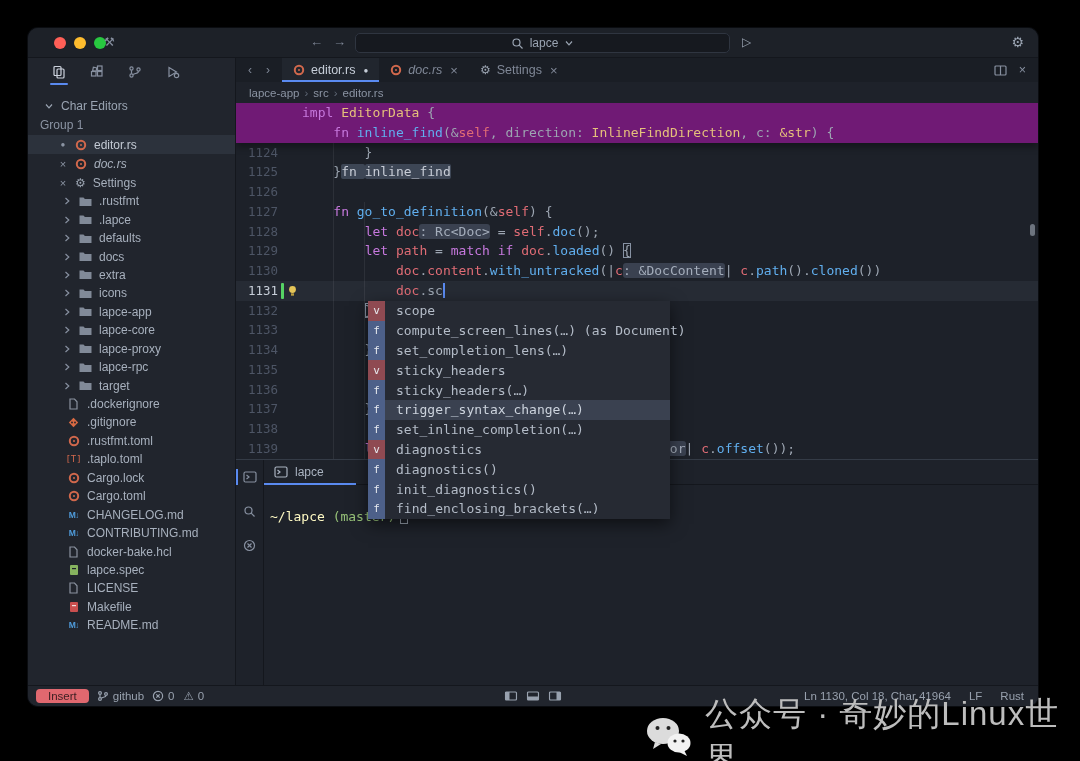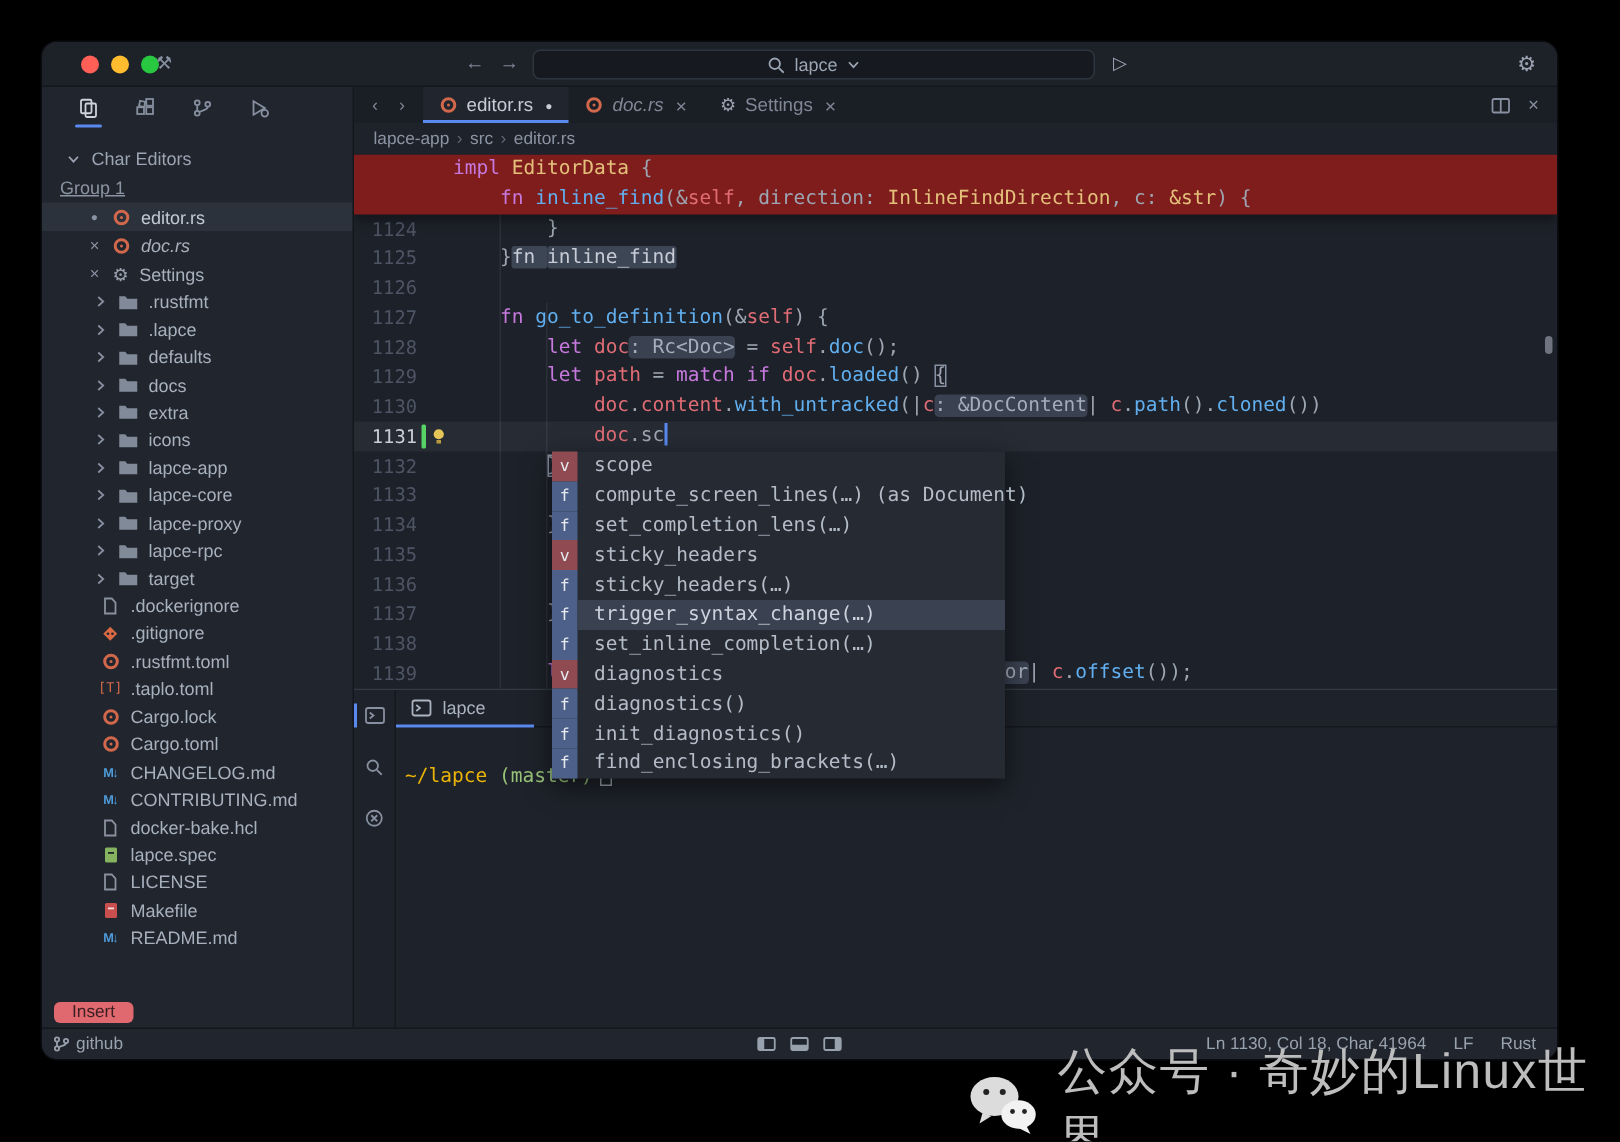--- a/index.html
+++ b/index.html
@@ -33,21 +33,21 @@
 
   
   .sidebar { width:208px; flex:0 0 208px; background:#21252d; border-right:1px solid #14171d;
              font-size:12px; color:#a7b0bd; overflow:hidden; }
   .activity { height:28px; display:flex; align-items:center; gap:16px; padding-left:20px; }
   .act-ic { position:relative; width:22px; height:22px; display:flex; align-items:center; justify-content:center; color:#8790a0; }
   .act-ic.active { color:#cdd3dd; }
   .act-ic.active::after { content:""; position:absolute; left:2px; right:2px; bottom:-2px; height:2px; background:#5a8af0; border-radius:1px; }
   .sec-head { display:flex; align-items:center; gap:7px; padding-left:16px; height:20px; color:#9aa4b2; }
   .sec-head.oe { margin-top:10px; } .sec-head.fe { margin-top:18px; }
-  .group-label { padding-left:12px; height:19px; line-height:19px; color:#8b94a3;text-decoration:underline; }
+  .group-label { padding-left:12px; height:19px; line-height:19px; color:#8b94a3; }
   .oe-item { display:flex; align-items:center; gap:7px; height:19px; padding-left:30px; }
   .oe-item.active { background:#2c323c; color:#c3cad4; }
   .oe-status { width:10px; text-align:center; color:#8b94a3; font-size:11px; }
   .ex-row { display:flex; align-items:center; gap:7px; height:18.45px; }
   .ex-row.folder { padding-left:34px; }
   .ex-row.file { padding-left:39px; }
   .italic { font-style:italic; }
 
   
   .editor-region { flex:1; display:flex; flex-direction:column; min-width:0; position:relative; background:#1e222a; }
@@ -60,21 +60,21 @@
   .tab .close-x { color:#7f8796; font-size:13px; margin-left:2px; }
   .tab .mod-dot { color:#c6cdd8; font-size:8px; margin-left:2px; }
   .tab-right { margin-left:auto; display:flex; align-items:center; gap:12px; padding-right:12px; color:#8790a0; }
   .breadcrumb { height:21px; flex:0 0 21px; display:flex; align-items:center; gap:5px;
                 padding-left:13px; font-size:11.5px; color:#8b94a3; background:#1e222a; }
   .breadcrumb .sep { color:#5f6876; }
 
   
   .code-area { position:relative; height:356px; flex:0 0 356px; background:#1d2129;
                font-family:"DejaVu Sans Mono", monospace; font-size:13px; overflow:hidden; }
-  .sticky { position:absolute; left:0; right:0; top:0; background:#7f1d1d;
+  .sticky { position:absolute; left:0; right:0; top:0; background:#701a75;
             box-shadow:0 4px 7px rgba(0,0,0,.35); z-index:2; }
   .lines { position:absolute; left:0; right:0; top:39.5px; }
   .crow { display:flex; height:19.75px; line-height:19.75px; position:relative; }
   .crow.current { background:#262b34; }
   .gutter { width:42px; flex:0 0 42px; text-align:right; color:#4d5565; font-size:12.5px; }
   .crow.current .gutter { color:#c8cfd9; }
   .marker { width:24px; flex:0 0 24px; position:relative; }
   .chg-bar { position:absolute; left:3px; top:2px; bottom:2px; width:3px; background:#56d364; border-radius:1px; }
   .bulb { position:absolute; left:9px; top:4px; }
   .ctext { white-space:pre; }
@@ -92,40 +92,40 @@
   .term-strip { width:28px; flex:0 0 28px; border-right:1px solid #14171d;
                 display:flex; flex-direction:column; align-items:center; gap:16px; padding-top:8px; color:#8790a0; }
   .term-strip .ic { position:relative; width:20px; height:18px; display:flex; align-items:center; justify-content:center; }
   .term-strip .ic.active::before { content:""; position:absolute; left:-4px; top:1px; bottom:1px; width:2px; background:#5a8af0; }
   .term-main { flex:1; display:flex; flex-direction:column; }
   .term-header { height:25px; border-bottom:1px solid #14171d; display:flex; }
   .term-tab { width:92px; display:flex; align-items:center; gap:7px; padding-left:10px;
               color:#aab3c0; font-size:12px; position:relative; }
   .term-tab::after { content:""; position:absolute; left:0; right:0; bottom:-1px; height:2px; background:#5a8af0; }
   .term-content { padding:24px 0 0 6px; font-family:"DejaVu Sans Mono", monospace; font-size:13px; }
-  .t-path{color:#eab308}.t-branch{color:#98c379}
+  .t-path{color:#fef9c3}.t-branch{color:#98c379}
   .t-cursor{display:inline-block;width:8px;height:15px;border:1px solid #98a1ae;vertical-align:-3px;margin-left:5px;}
 
   
   .completion { position:absolute; left:340px; top:273px; width:302px; z-index:10;
                 background:#262a33; box-shadow:0 5px 16px rgba(0,0,0,.55);
                 font-family:"DejaVu Sans Mono", monospace; font-size:13px; }
   .comp-row { display:flex; height:19.8px; align-items:stretch; }
   .comp-kind { width:17px; flex:0 0 17px; display:flex; align-items:center; justify-content:center;
                color:#e6e9ef; font-size:11px; }
   .comp-kind.v { background:#8f4a52; } .comp-kind.f { background:#4d6089; }
   .comp-label { flex:1; display:flex; align-items:center; padding-left:11px; color:#b4bcc8; white-space:pre; }
   .comp-row.selected .comp-label { background:#3a4150; color:#ccd3dd; }
 
   
   .statusbar { height:21px; flex:0 0 21px; background:#21252d; border-top:1px solid #14171d;
                display:flex; align-items:center; font-size:11.5px; color:#98a1ae; position:relative; }
   .mode-badge { margin-left:8px; background:#e0686f; color:#3d2023; border-radius:4px;
                 padding:1px 12px; font-size:11.5px; }
-  .sb-left { display:flex; align-items:center; gap:8px;flex-direction:column; }
+  .sb-left { display:flex; align-items:center; gap:8px; }
   .sb-item { display:flex; align-items:center; gap:4px; }
   .sb-center { position:absolute; left:50%; transform:translateX(-50%); display:flex; gap:9px; align-items:center; }
   .sb-right { margin-left:auto; display:flex; align-items:center; gap:18px; padding-right:14px; }
 
   
   .watermark { position:absolute; left:645px; top:692px; display:flex; align-items:center; gap:12px;
                color:#bdbdbd; font-size:33px; letter-spacing:1px; }
 
   svg { display:block; }
 </style>

